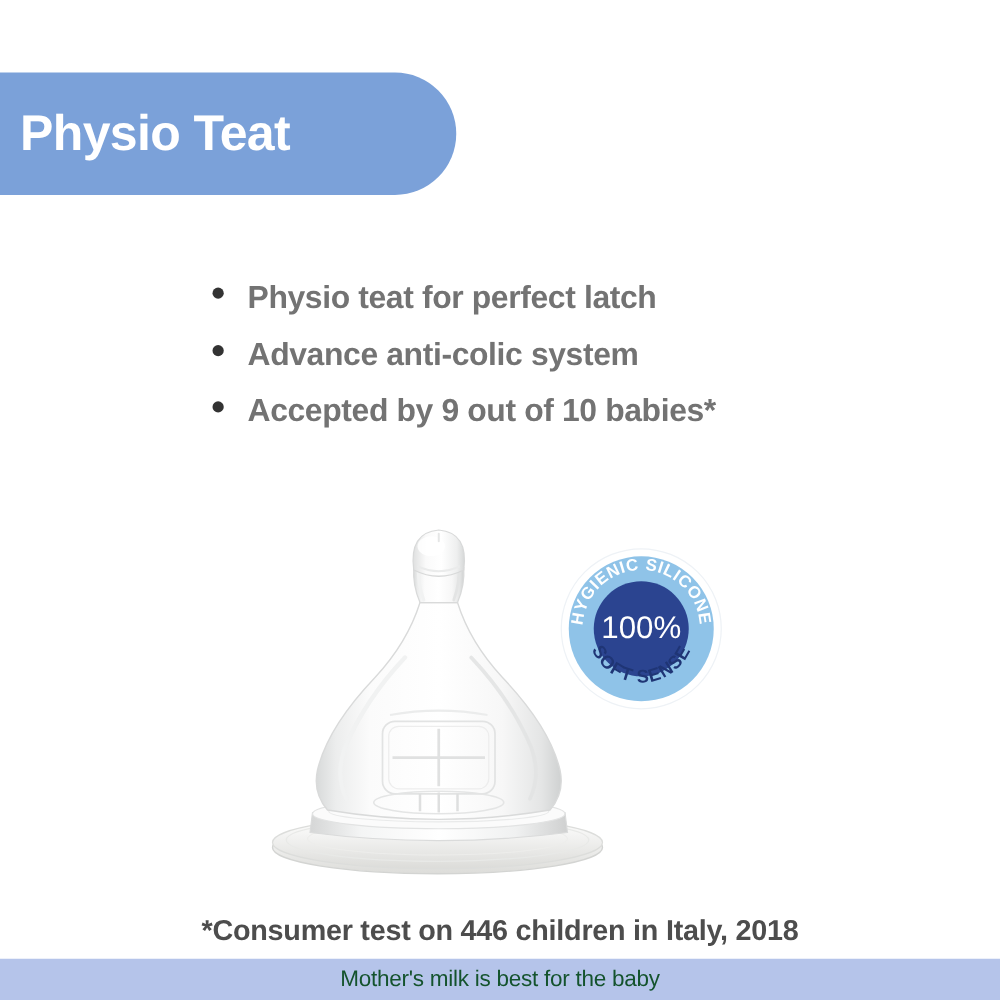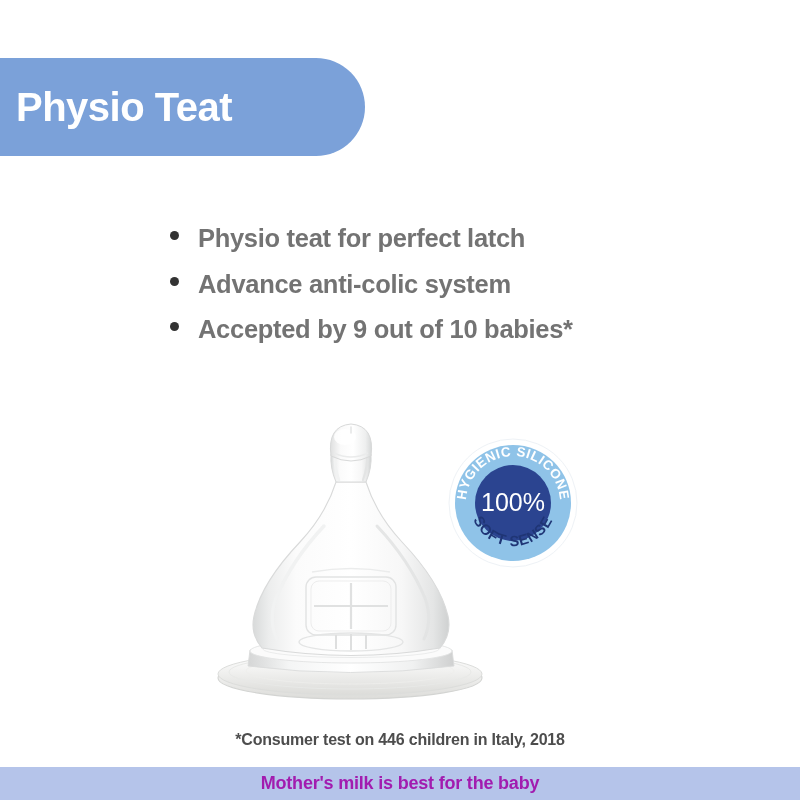--- a/index.html
+++ b/index.html
@@ -92,42 +92,42 @@
   #badge-svg { display: block; }
 
   
   #footnote {
     position: absolute;
     left: 0;
     top: 731px;
     width: 800px;
     text-align: center;
     color: #4d4d4d;
-    font-size: 16px;
+    font-size: 23px;
     font-weight: bold;
     letter-spacing: -0.2px;
   }
 
   
   #bottom-bar {
     position: absolute;
     left: 0;
     top: 767px;
     width: 800px;
     height: 33px;
     background: #b5c4ea;
     display: flex;
     align-items: center;
     justify-content: center;
   }
 
   #bottom-bar-text {
-    color: #a21caf;
+    color: #14532d;
     font-size: 18px;
-    font-weight: bold;
+    font-weight: normal;
     letter-spacing: -0.2px;
   }
 </style>
 </head>
 <body>
 
 <div id="header-banner">
   <div id="header-title">Physio Teat</div>
 </div>
 

